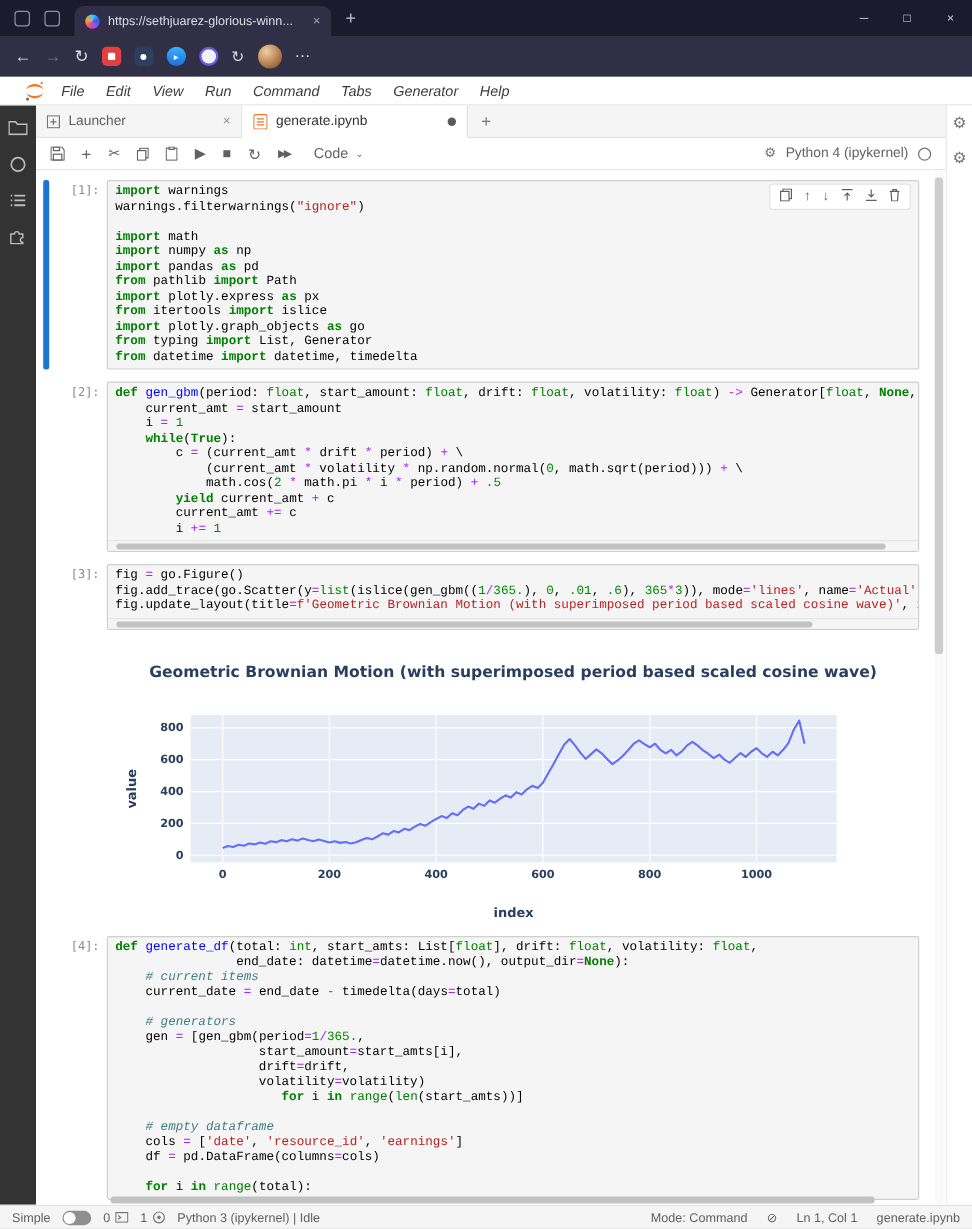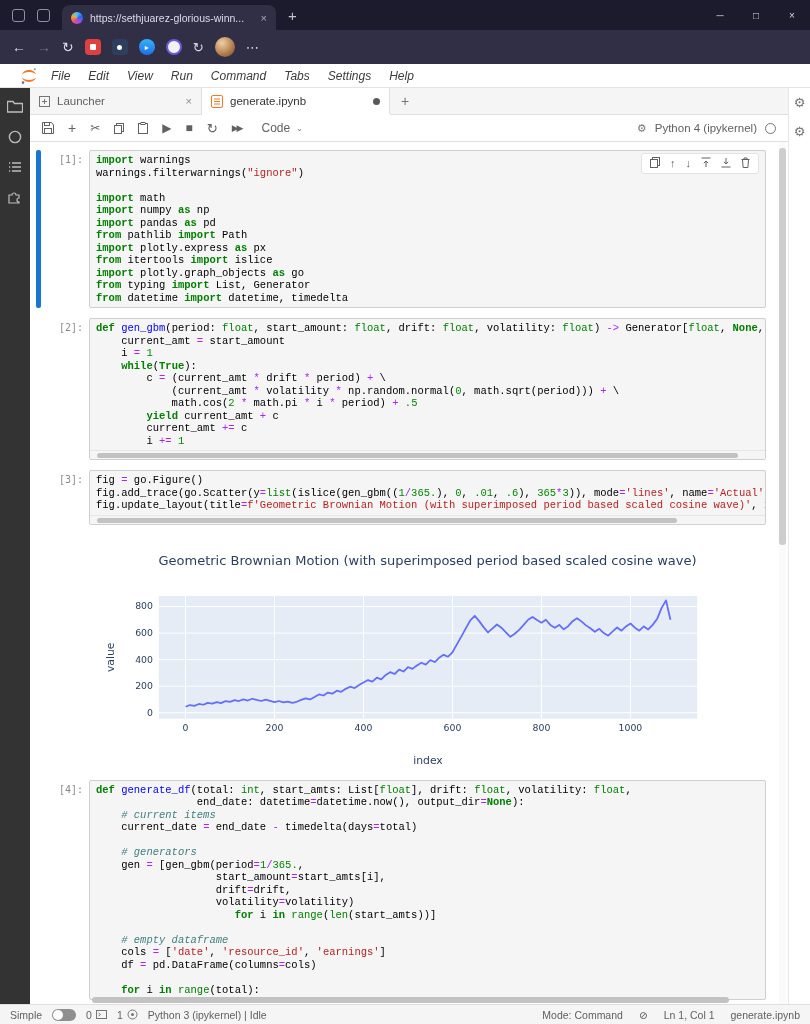--- a/index.html
+++ b/index.html
@@ -71,21 +71,21 @@
   .prompt{width:44px;flex:0 0 auto;text-align:right;padding:4px 6px 0 0;font-family:"DejaVu Sans Mono",monospace;font-size:10px;color:#8a8a8a;}
   .input{flex:1;background:#f5f5f5;border:1px solid #cfcfcf;border-radius:2px;margin-right:22px;position:relative;min-width:0;overflow:hidden;}
   .code{padding:3px 6px;font-family:Liberation Mono, monospace;font-size:10.5px;line-height:12.5px;white-space:pre;}
   .cl{height:12.5px;}
   .tk{color:#008000;font-weight:bold}.td{color:#0000ff}.ts{color:#ba2121}.tn{color:#080}
   .to{color:#aa22ff}.tc{color:#408080;font-style:italic}.tp{color:#000}.tb{color:#008000}
   .cell-toolbar{position:absolute;top:2px;right:6px;display:flex;gap:10px;align-items:center;background:#fff;border:1px solid #e3e3e3;border-radius:3px;padding:3px 8px;color:#616161;font-size:11px;line-height:1;}
   .hscroll{height:9px;background:#f5f5f5;border-top:1px solid #e6e6e6;position:relative;}
   .hscroll .thumb{position:absolute;top:2px;height:5px;border-radius:3px;background:#c2c2c2;}
 
-  .out{flex:1;margin-right:22px;min-width:0;}
+  .out{flex:1;margin-right:22px;min-width:0;font-weight:bold;}
   .chart-title{font-size:13px;color:#2a3f5f;text-align:center;padding-top:18px;font-family:"DejaVu Sans",sans-serif;}
   .chart-wrap{display:flex;justify-content:center;margin-top:10px;}
   svg text.tick{font-size:9.5px;fill:#2a3f5f;font-family:"DejaVu Sans",sans-serif;}
   svg text.axis{font-size:11px;fill:#2a3f5f;font-family:"DejaVu Sans",sans-serif;}
 
   .vscroll{position:absolute;top:0;right:2px;width:7px;bottom:0;background:#fafafa;}
   .vscroll .thumb{position:absolute;top:6px;left:0;right:0;height:46%;background:#cdcdcd;border-radius:3px;}
   .nb-hscroll{position:absolute;left:62px;right:32px;bottom:0;height:8px;}
   .nb-hscroll .thumb{position:absolute;top:1px;left:0;width:96%;height:6px;background:#c2c2c2;border-radius:3px;}
 
@@ -144,21 +144,21 @@
           <circle cx="14.8" cy="2.2" r="1" fill="#989798"></circle>
           <circle cx="3" cy="15.6" r="1.3" fill="#6f7070"></circle>
         </svg>
     </span>
     <span class="menu-item">File</span>
     <span class="menu-item">Edit</span>
     <span class="menu-item">View</span>
     <span class="menu-item">Run</span>
     <span class="menu-item">Command</span>
     <span class="menu-item">Tabs</span>
-    <span class="menu-item">Settings</span>
+    <span class="menu-item">Generator</span>
     <span class="menu-item">Help</span>
   </div>
 
   <div class="main">
 
     <div class="activitybar">
       <span class="act-ic">
         <svg width="16" height="13" viewBox="0 0 16 13">
             <path d="M0.5 1.5h5.5l1.5 2h8v8.5H0.5z" fill="none" stroke="currentColor" stroke-width="1.3"></path>
           </svg>

